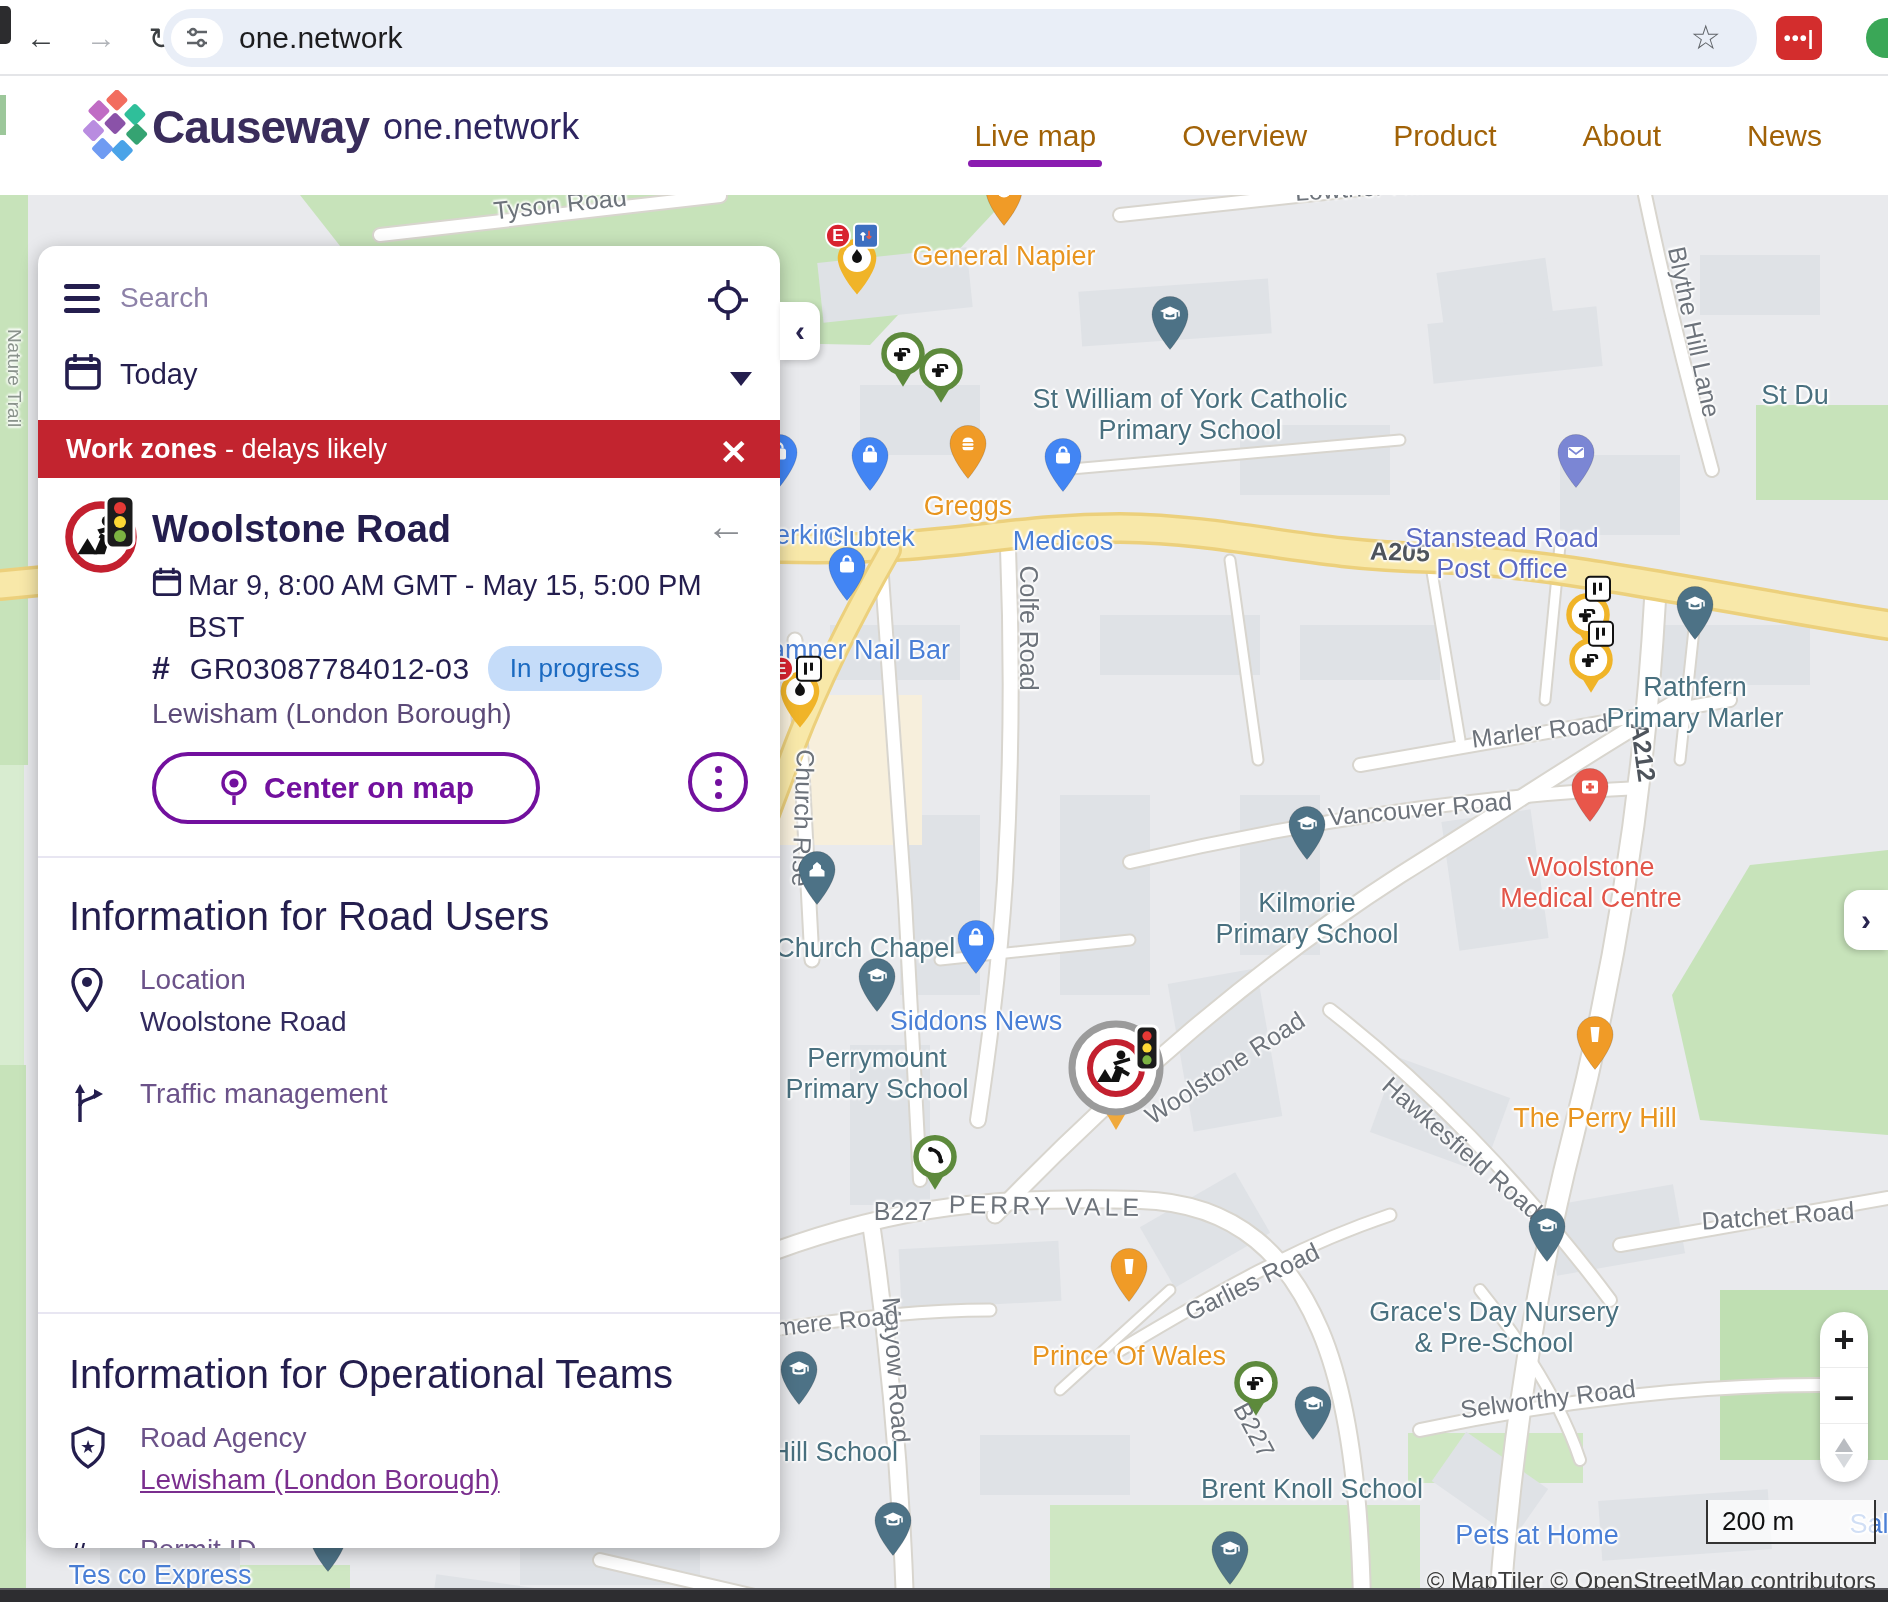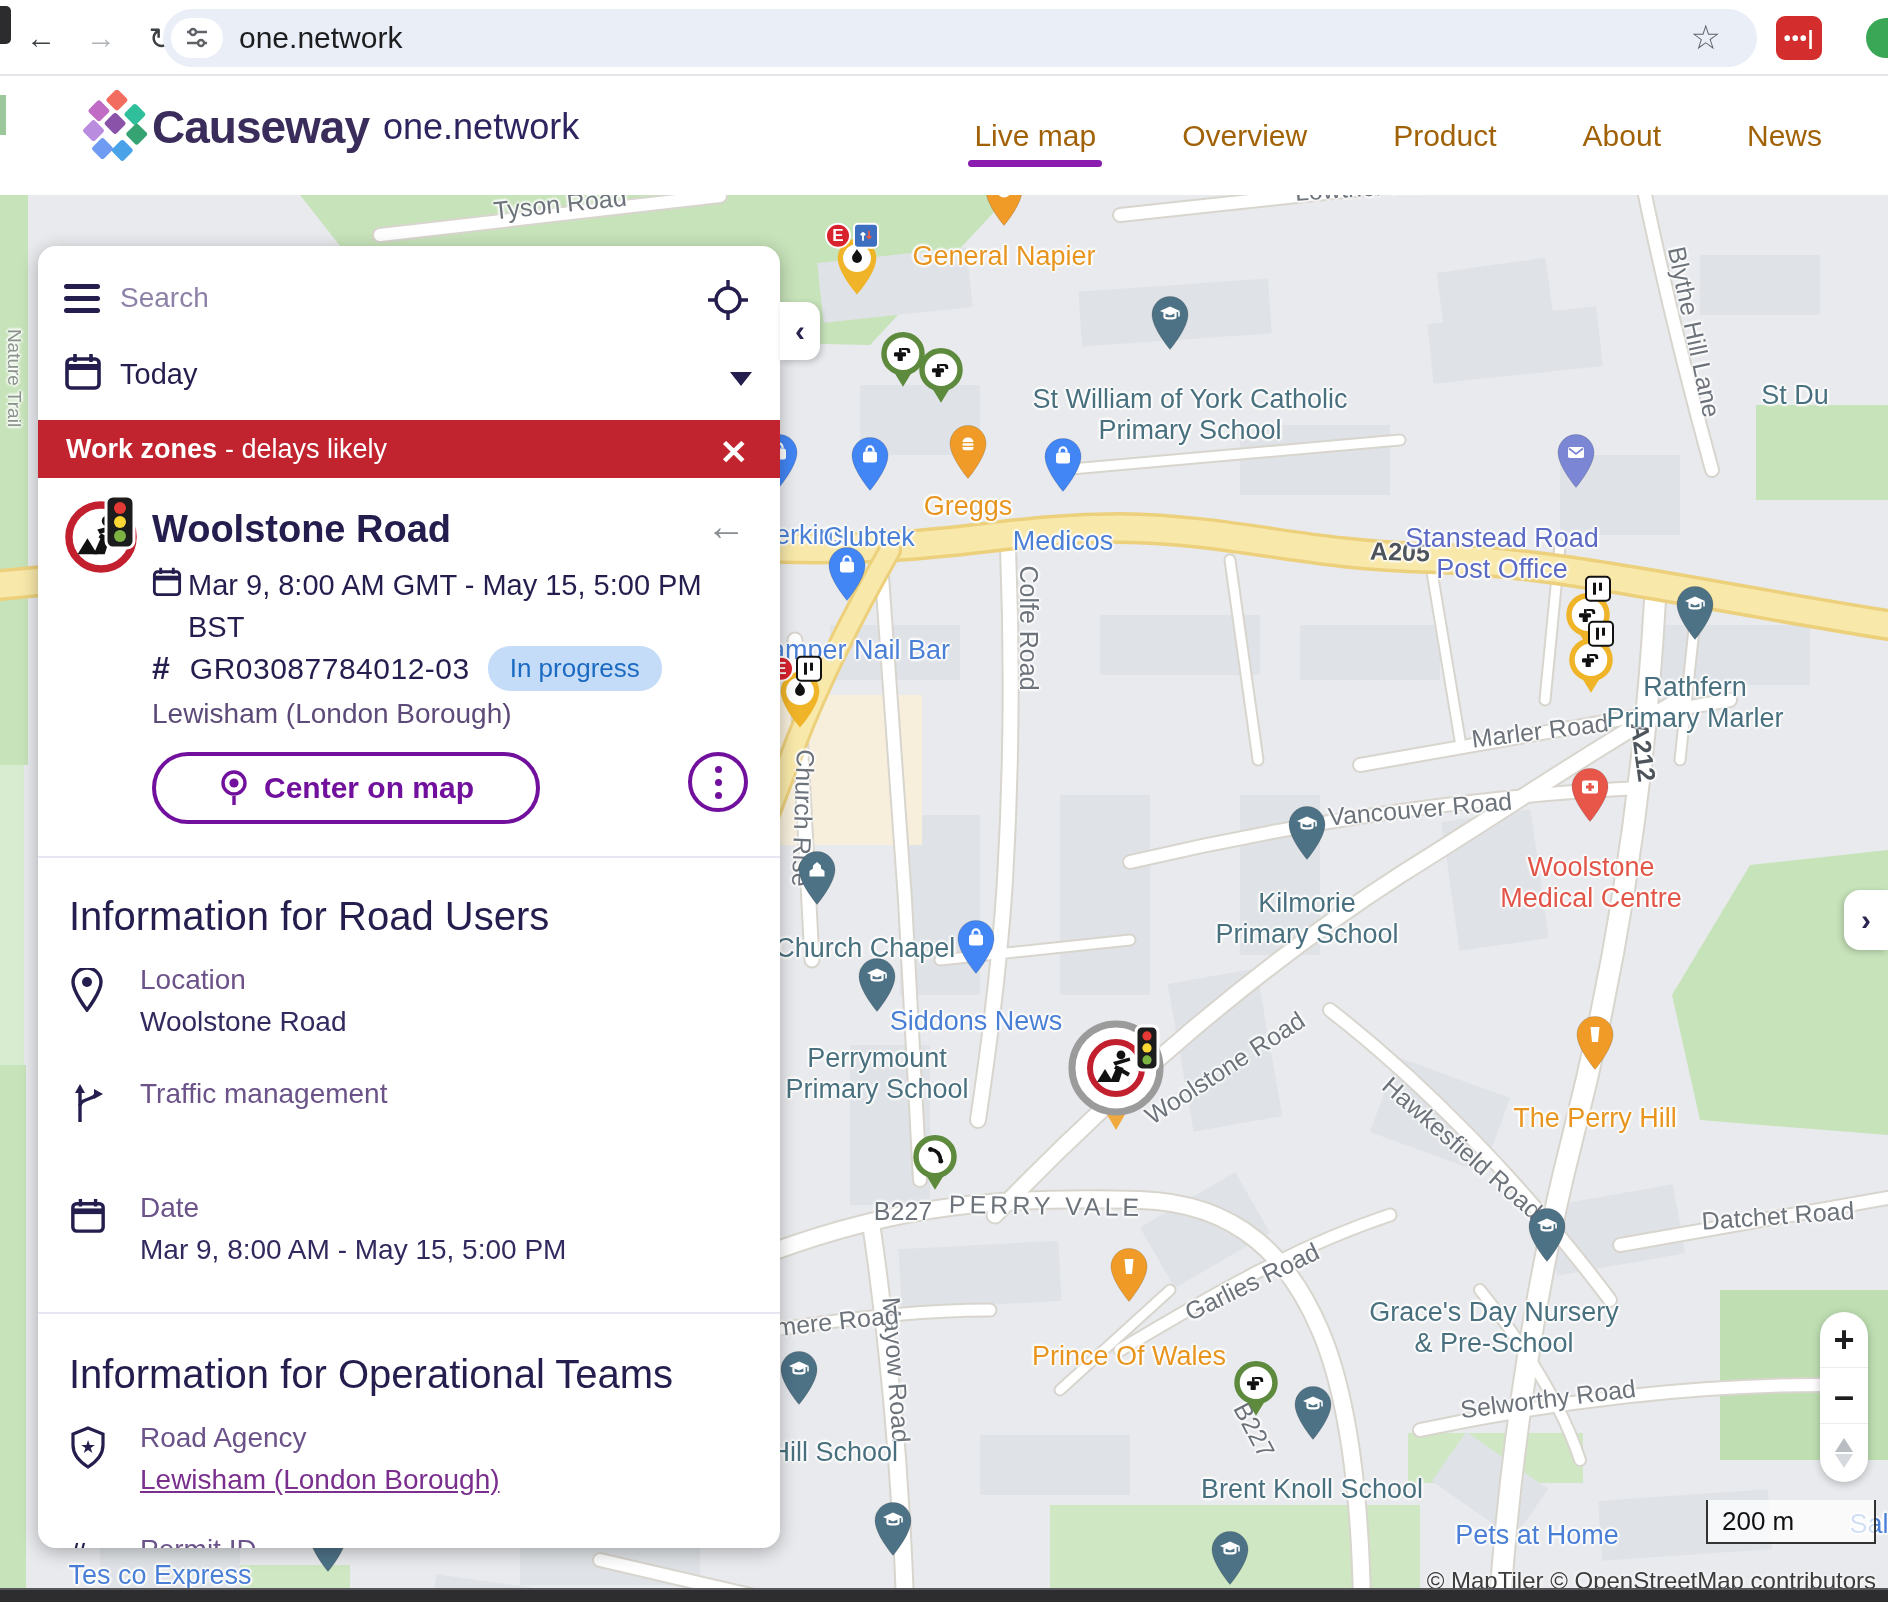--- a/index.html
+++ b/index.html
@@ -700,33 +700,20 @@
         <path d="M10 40 V10"></path>
               <path d="M10 24 C10 16 26 18 26 11"></path>
             </g>
         <path d="M10 2 L5 11 H15 Z" fill="#241e4e"></path>
             <path d="M33 12 L24 7 V17 Z" fill="#241e4e"></path>
           </svg>
     </div>
     <div class="info-label">Traffic management</div>
   </div>
 
-  <div class="info-item" style="top:946px; height:90px">
-    <div class="info-icn">
-      <svg width="36" height="40" viewBox="0 0 38 40">
-            <g stroke="#241e4e" stroke-width="3.6" fill="none">
-        <rect x="3" y="7" width="32" height="29" rx="4"></rect>
-              <path d="M11 2 V10 M27 2 V10"></path>
-              <path d="M3 15 H35" stroke-width="6"></path>
-            </g>
-          </svg>
-    </div>
-    <div class="info-label">Date</div>
-    <div class="info-value">Mar 9, 8:00 AM - May 15, 5:00 PM</div>
-  </div>
 
   <div class="divider" style="top:1066px"></div>
   <div class="sect-h" style="top:1106px">Information for Operational Teams</div>
 
   <div class="info-item" style="top:1176px; height:96px">
     <div class="info-icn">
       <svg width="36" height="44" viewBox="0 0 36 44">
             <path d="M18 2 L33 8 V19 C33 29 26 36 18 41 C10 36 3 29 3 19 V8 Z" fill="none" stroke="#241e4e" stroke-width="3.2"></path>
         <text x="18" y="27" text-anchor="middle" font-size="18" fill="#241e4e">★</text>
           </svg>

